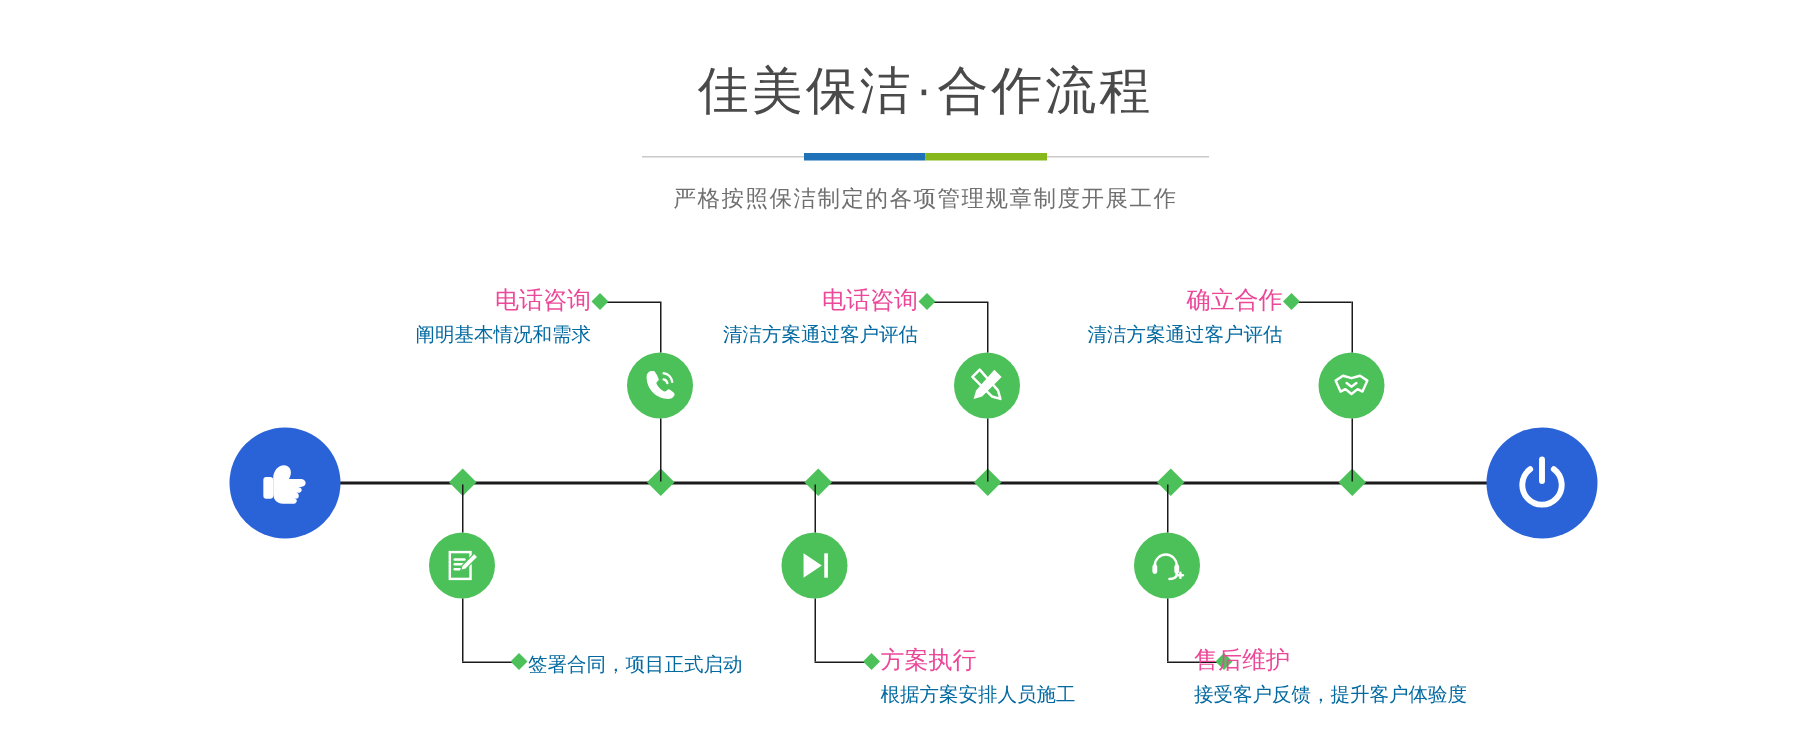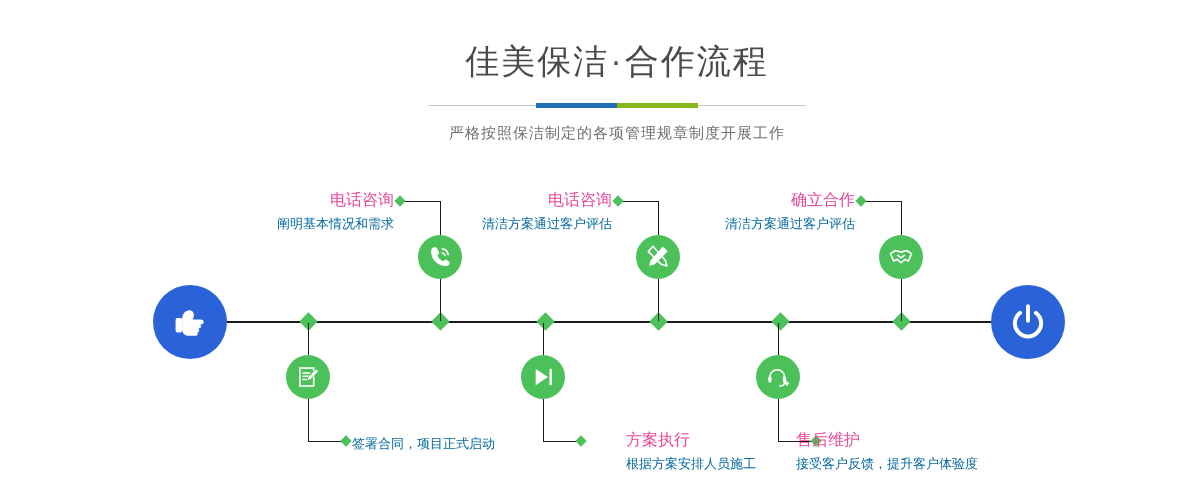--- a/index.html
+++ b/index.html
@@ -176,21 +176,21 @@
       <svg width="26" height="26" viewBox="0 0 32 32">
         <polygon points="7,6 22,16 7,26" fill="#ffffff"></polygon>
         <rect x="24" y="6" width="3" height="20" fill="#ffffff"></rect>
       </svg>
     </span>
   </div>
   <div class="vline" style="left:543px;top:323px;height:32px;"></div>
   <div class="vline" style="left:543px;top:399px;height:42px;"></div>
   <div class="hline" style="left:543px;top:441px;width:38px;"></div>
   <div class="diamond-sm" style="left:577px;top:437px;"></div>
-  <div class="lbl bot" style="left:587px;top:430px;width:260px;margin-left:39px;">
+  <div class="lbl bot" style="left:587px;top:430px;width:260px;">
     <div class="t">方案执行</div>
     <div class="s">根据方案安排人员施工</div>
   </div>
 
   <div class="stepcircle" style="left:879px;top:235px;">
     <span>
       <svg width="26" height="26" viewBox="0 0 32 32">
         <path d="M3 12l6-4 7 2 7-2 6 4-4 9-4-2-5 4-5-4-4 2z" fill="none" stroke="#ffffff" stroke-width="2" stroke-linejoin="round"></path>
         <path d="M12 14l4 3 4-3" fill="none" stroke="#ffffff" stroke-width="2" stroke-linecap="round"></path>
       </svg>

